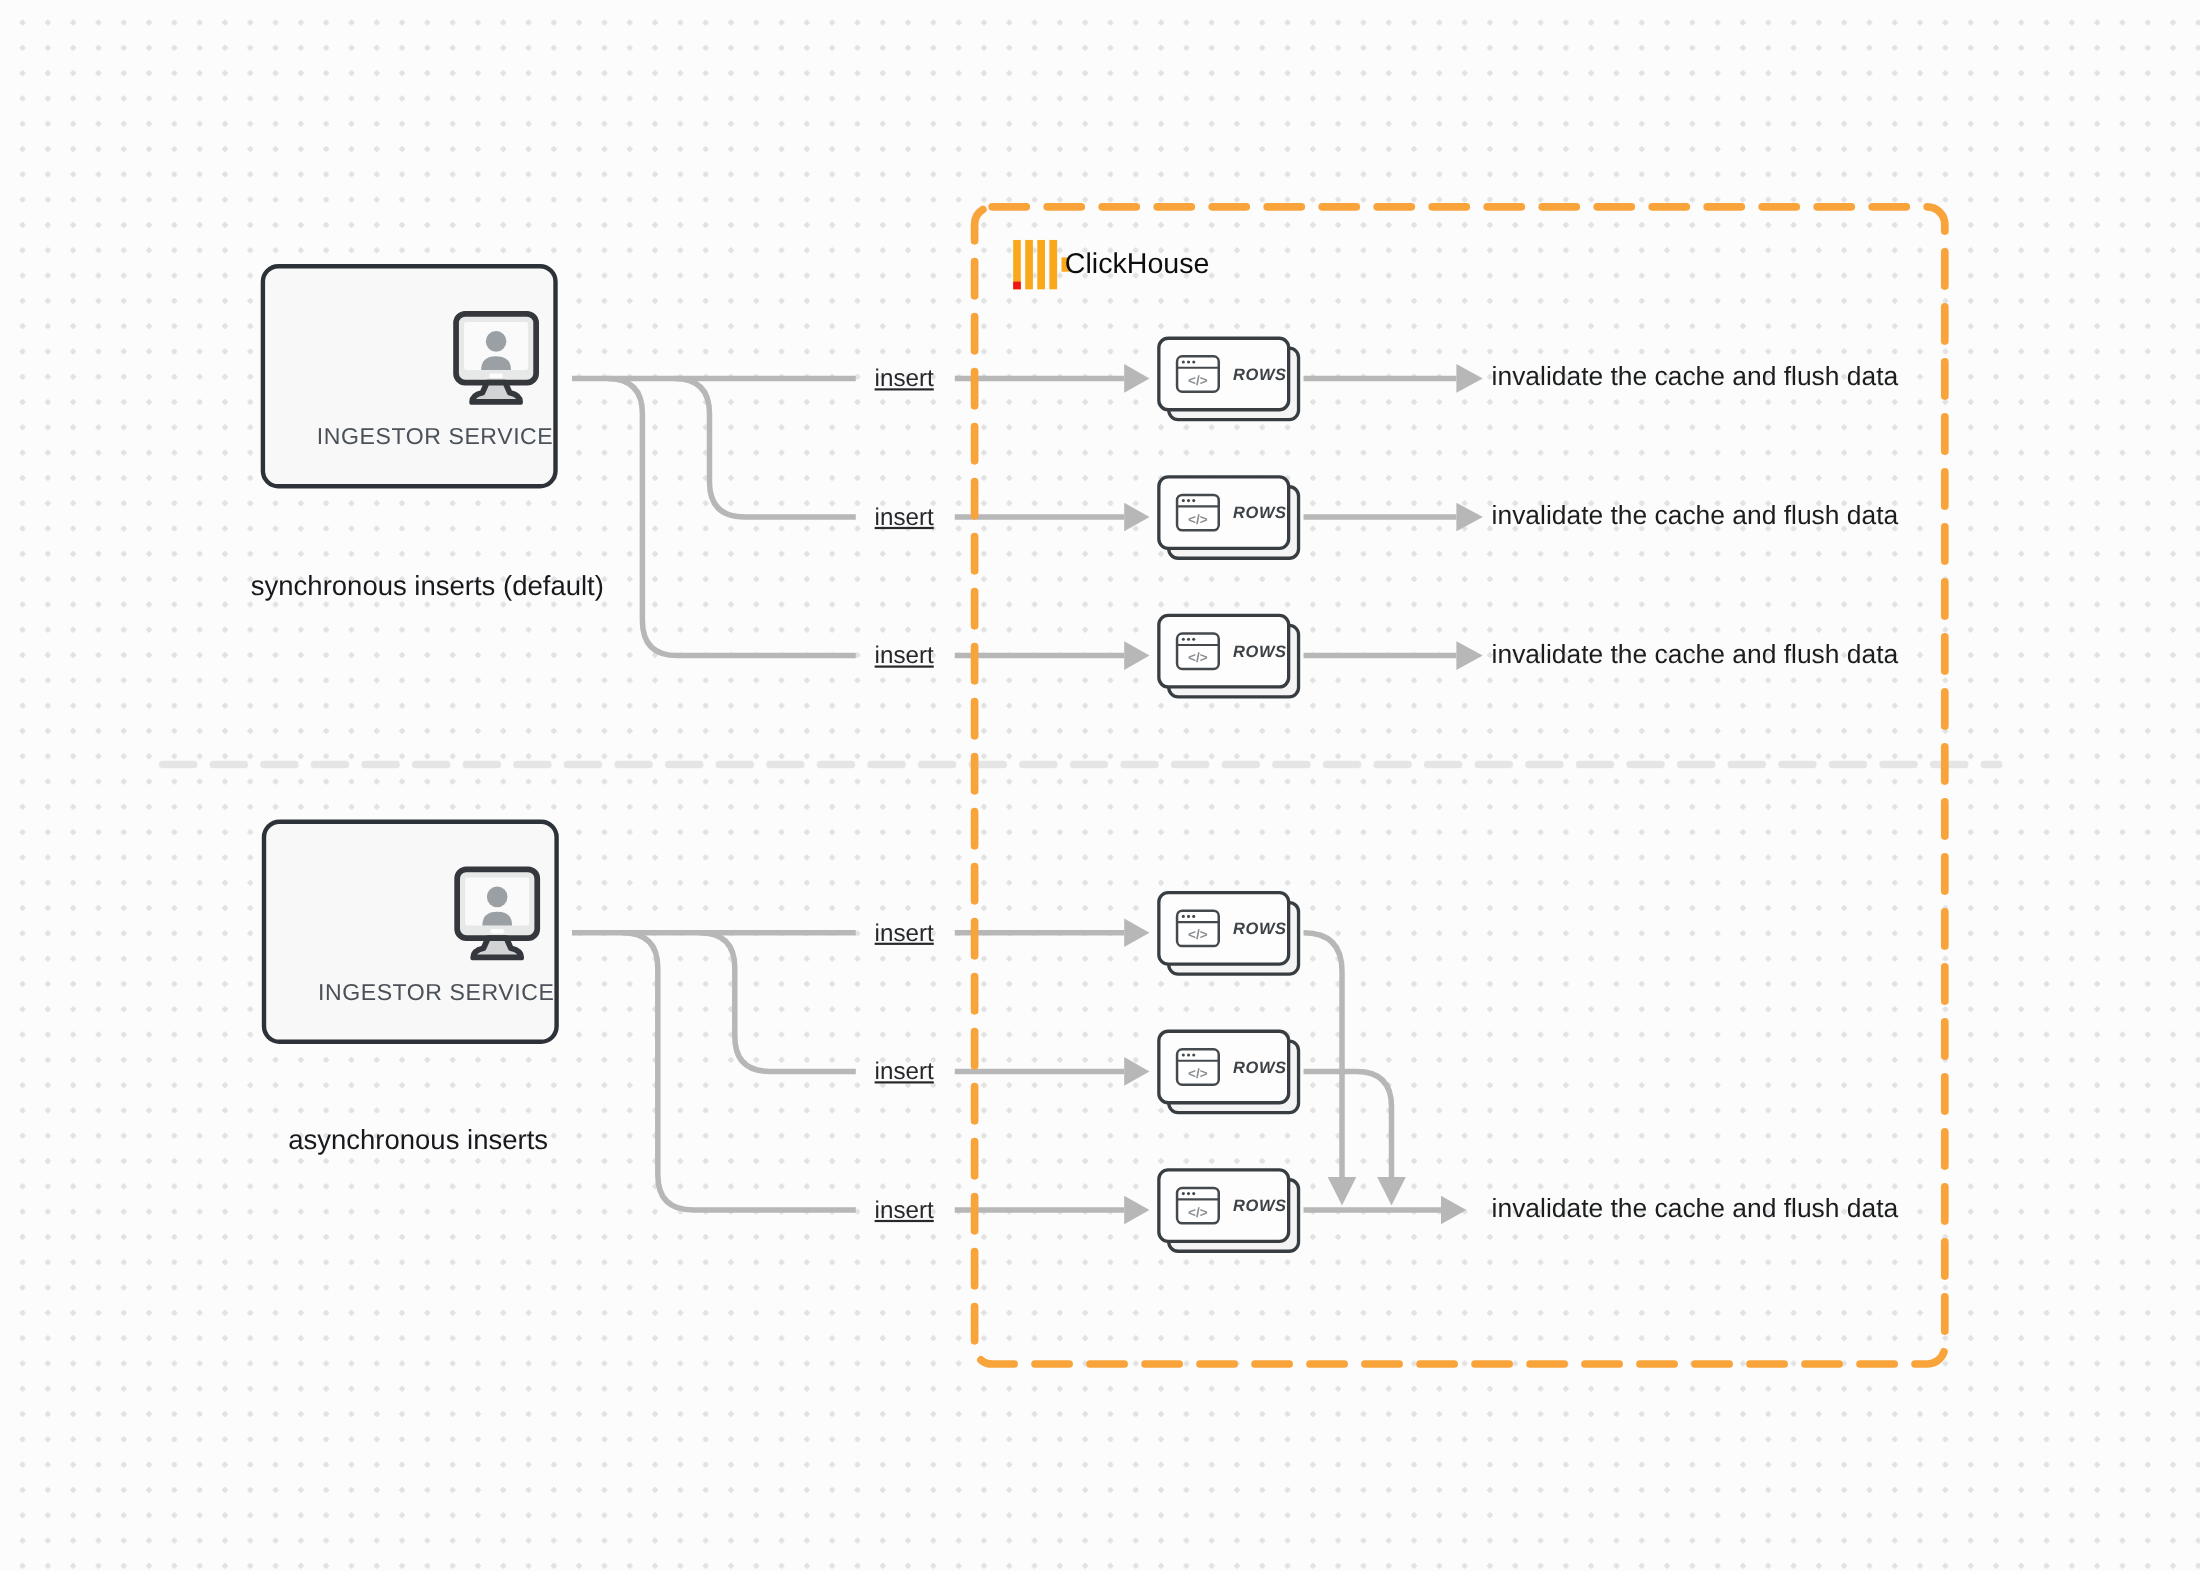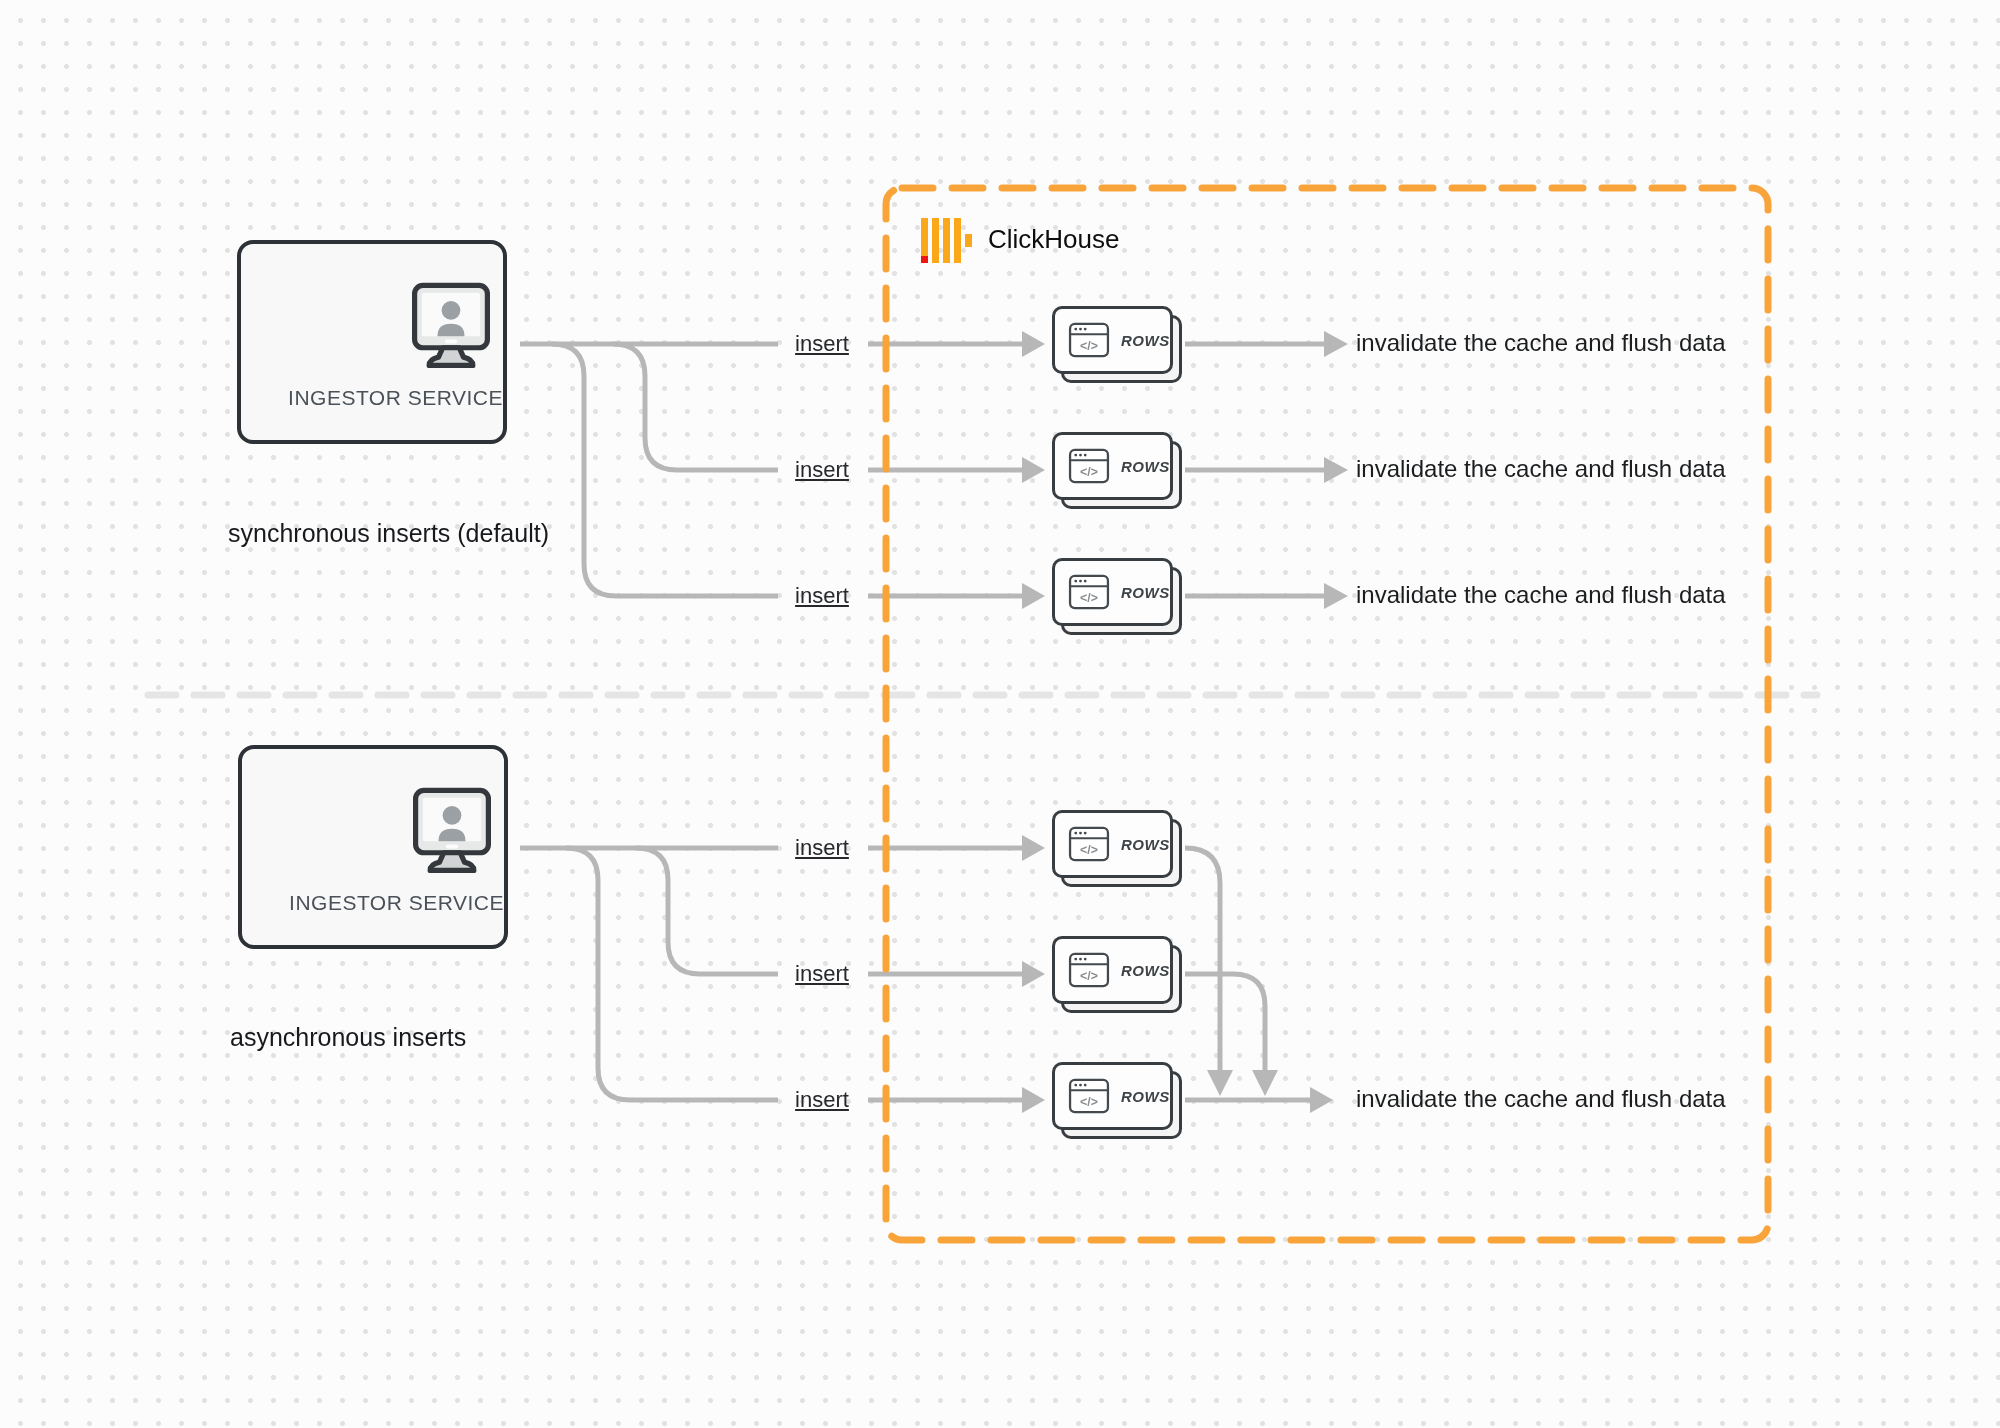--- a/index.html
+++ b/index.html
@@ -59,21 +59,21 @@
     font-size: 24px;
     color: #1b1d1f;
     white-space: nowrap;
     text-align: right;
   }
 
   
   .ch-logo { position: absolute; left: 921px; top: 218px; width: 52px; height: 46px; }
   .ch-wordmark {
     position: absolute;
-    left: 988px; top: 240px;
+    left: 968px; top: 240px;
     transform: translateY(-52%);
     font-size: 26px;
     font-weight: 500;
     color: #0d0d0d;
     white-space: nowrap;
   }
 
   
   .rows-card { position: absolute; width: 130px; height: 77px; }
   .rows-card .card-back, .rows-card .card-front {
@@ -179,21 +179,21 @@
     <svg class="monitor" viewBox="0 0 100 92">
       <rect x="15" y="5" width="70" height="60" rx="8" fill="#e7e8e8" stroke="#34383c" stroke-width="5"></rect>
       <rect x="22" y="12" width="56" height="42" rx="2" fill="#fafafa"></rect>
       <circle cx="50" cy="29" r="9" fill="#9aa0a4"></circle>
       <path d="M37 54 Q37 42 50 42 Q63 42 63 54 Z" fill="#9aa0a4"></path>
       <rect x="44" y="57" width="12" height="4" rx="2" fill="#fcfcfc"></rect>
       <path d="M42 65 L58 65 L62 74 Q71 76 71 82 L29 82 Q29 76 38 74 Z" fill="#d2d3d4" stroke="#34383c" stroke-width="5" stroke-linejoin="round"></path>
     </svg>
     <div class="ingestor-label">INGESTOR SERVICE</div>
   </div>
-  <div class="caption" style="left:230px; top:1037px">asynchronous inserts</div>
+  <div class="caption" style="left:262px; top:1037px">asynchronous inserts</div>
 
   <div class="edge-label" style="left:822px; top:344px">insert</div>
   <div class="edge-label" style="left:822px; top:470px">insert</div>
   <div class="edge-label" style="left:822px; top:596px">insert</div>
   <div class="edge-label" style="left:822px; top:848px">insert</div>
   <div class="edge-label" style="left:822px; top:974px">insert</div>
   <div class="edge-label" style="left:822px; top:1100px">insert</div>
 
   <div class="rows-card" style="left:1052px; top:306px">
     <div class="card-back"></div>

